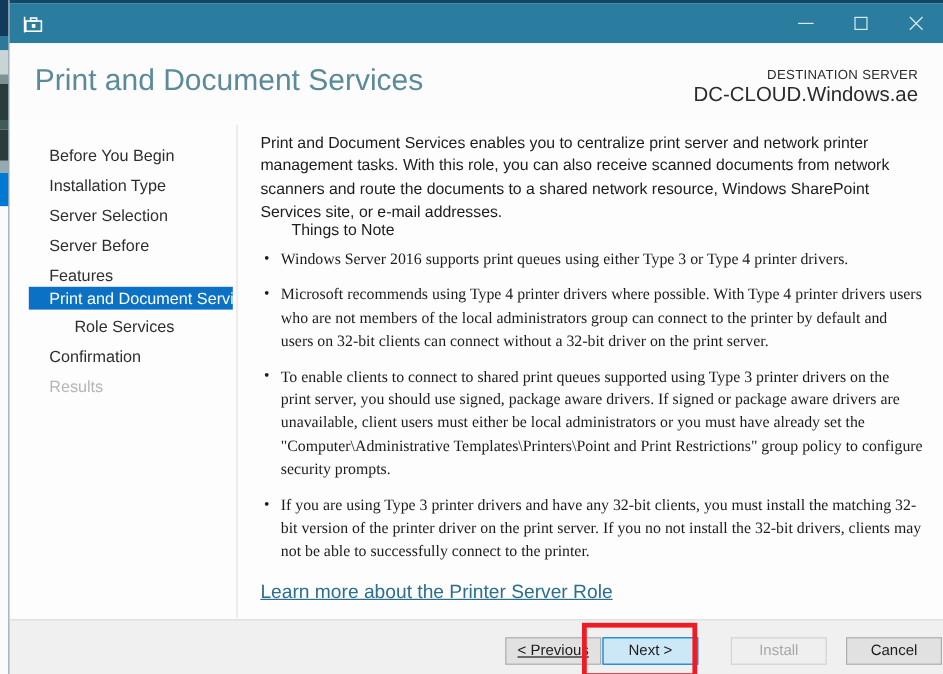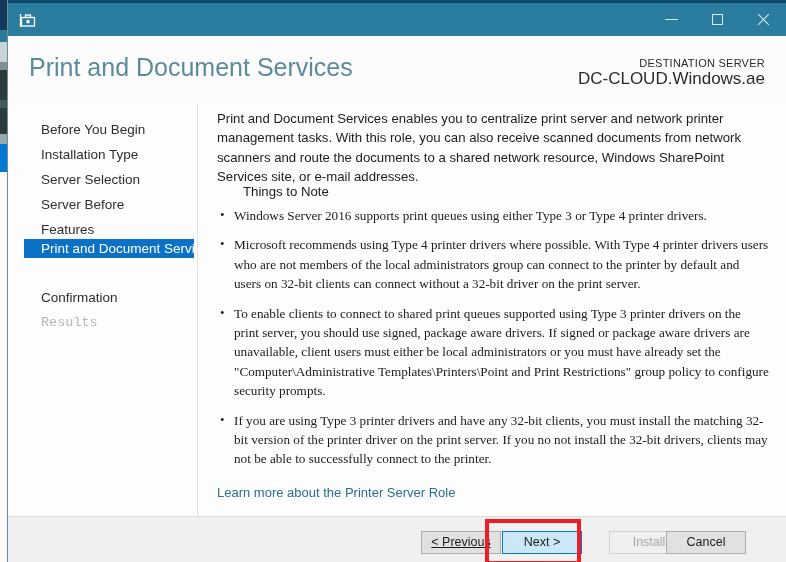--- a/index.html
+++ b/index.html
@@ -170,21 +170,21 @@
     padding-left: 17px;
     box-sizing: border-box;
     white-space: nowrap;
     overflow: hidden;
   }
   .nav-item.sub { padding-left: 38px; }
   .nav-item.selected {
     background: #0a71c5;
     color: #ffffff;
   }
-  .nav-item.disabled { color: #b6b6b6; font-family: Liberation Mono, monospace; }
+  .nav-item.disabled { color: #b6b6b6; }
 
   .nav-divider {
     position: absolute;
     left: 189px; top: 2px;
     width: 1px; height: 411px;
     background: #e2e2e2;
   }
 
   
   .content {
@@ -225,22 +225,23 @@
   .bullets li:before {
     content: "\2022";
     position: absolute;
     left: 3px; top: -1px;
     font-size: 13px;
     color: #1c1c1c;
   }
   .learn-link {
     position: absolute;
     left: 7px; top: 383px;
-    font-size: 13px;
+    font-size: 16px;
     color: #2b6e8f;
+    text-decoration: underline;
     cursor: pointer;
     white-space: nowrap;
   }
 
   
   .footer {
     position: absolute;
     left: 0; bottom: 0; right: 0;
     height: 45px;
     background: #f0f0f0;
@@ -269,21 +270,21 @@
     background: #cce8f7;
     border: 1px solid #0078d4;
   }
   .btn.install {
     left: 601px;
     color: #a8a8a8;
     background: #efefef;
     border: 1px solid #d3d3d3;
     cursor: default;
   }
-  .btn.cancel { left: 658px; }
+  .btn.cancel { left: 697px; }
 
   
   .annot-box {
     position: absolute;
     left: 485px; top: 519px;
     width: 96px; height: 46px;
     border: 4px solid #ee1c25;
     box-sizing: border-box;
     pointer-events: none;
   }
@@ -341,20 +342,21 @@
 
     <div class="body-area">
 
       <div class="nav">
         <div class="nav-item" style="top:18px">Before You Begin</div>
         <div class="nav-item" style="top:43px">Installation Type</div>
         <div class="nav-item" style="top:68px">Server Selection</div>
         <div class="nav-item" style="top:93px">Server Before</div>
         <div class="nav-item" style="top:118px">Features</div>
         <div class="nav-item selected" style="top:137px">Print and Document Servi...</div>
+        <div class="nav-item sub" style="top:161px">Role Services</div>
         <div class="nav-item" style="top:186px">Confirmation</div>
         <div class="nav-item disabled" style="top:211px">Results</div>
       </div>
 
       <div class="nav-divider"></div>
 
       <div class="content">
         <div class="intro">Print and Document Services enables you to centralize print server and network printer management tasks. With this role, you can also receive scanned documents from network scanners and route the documents to a shared network resource, Windows SharePoint Services site, or e-mail addresses.</div>
         <div class="things">Things to Note</div>
         <ul class="bullets">

